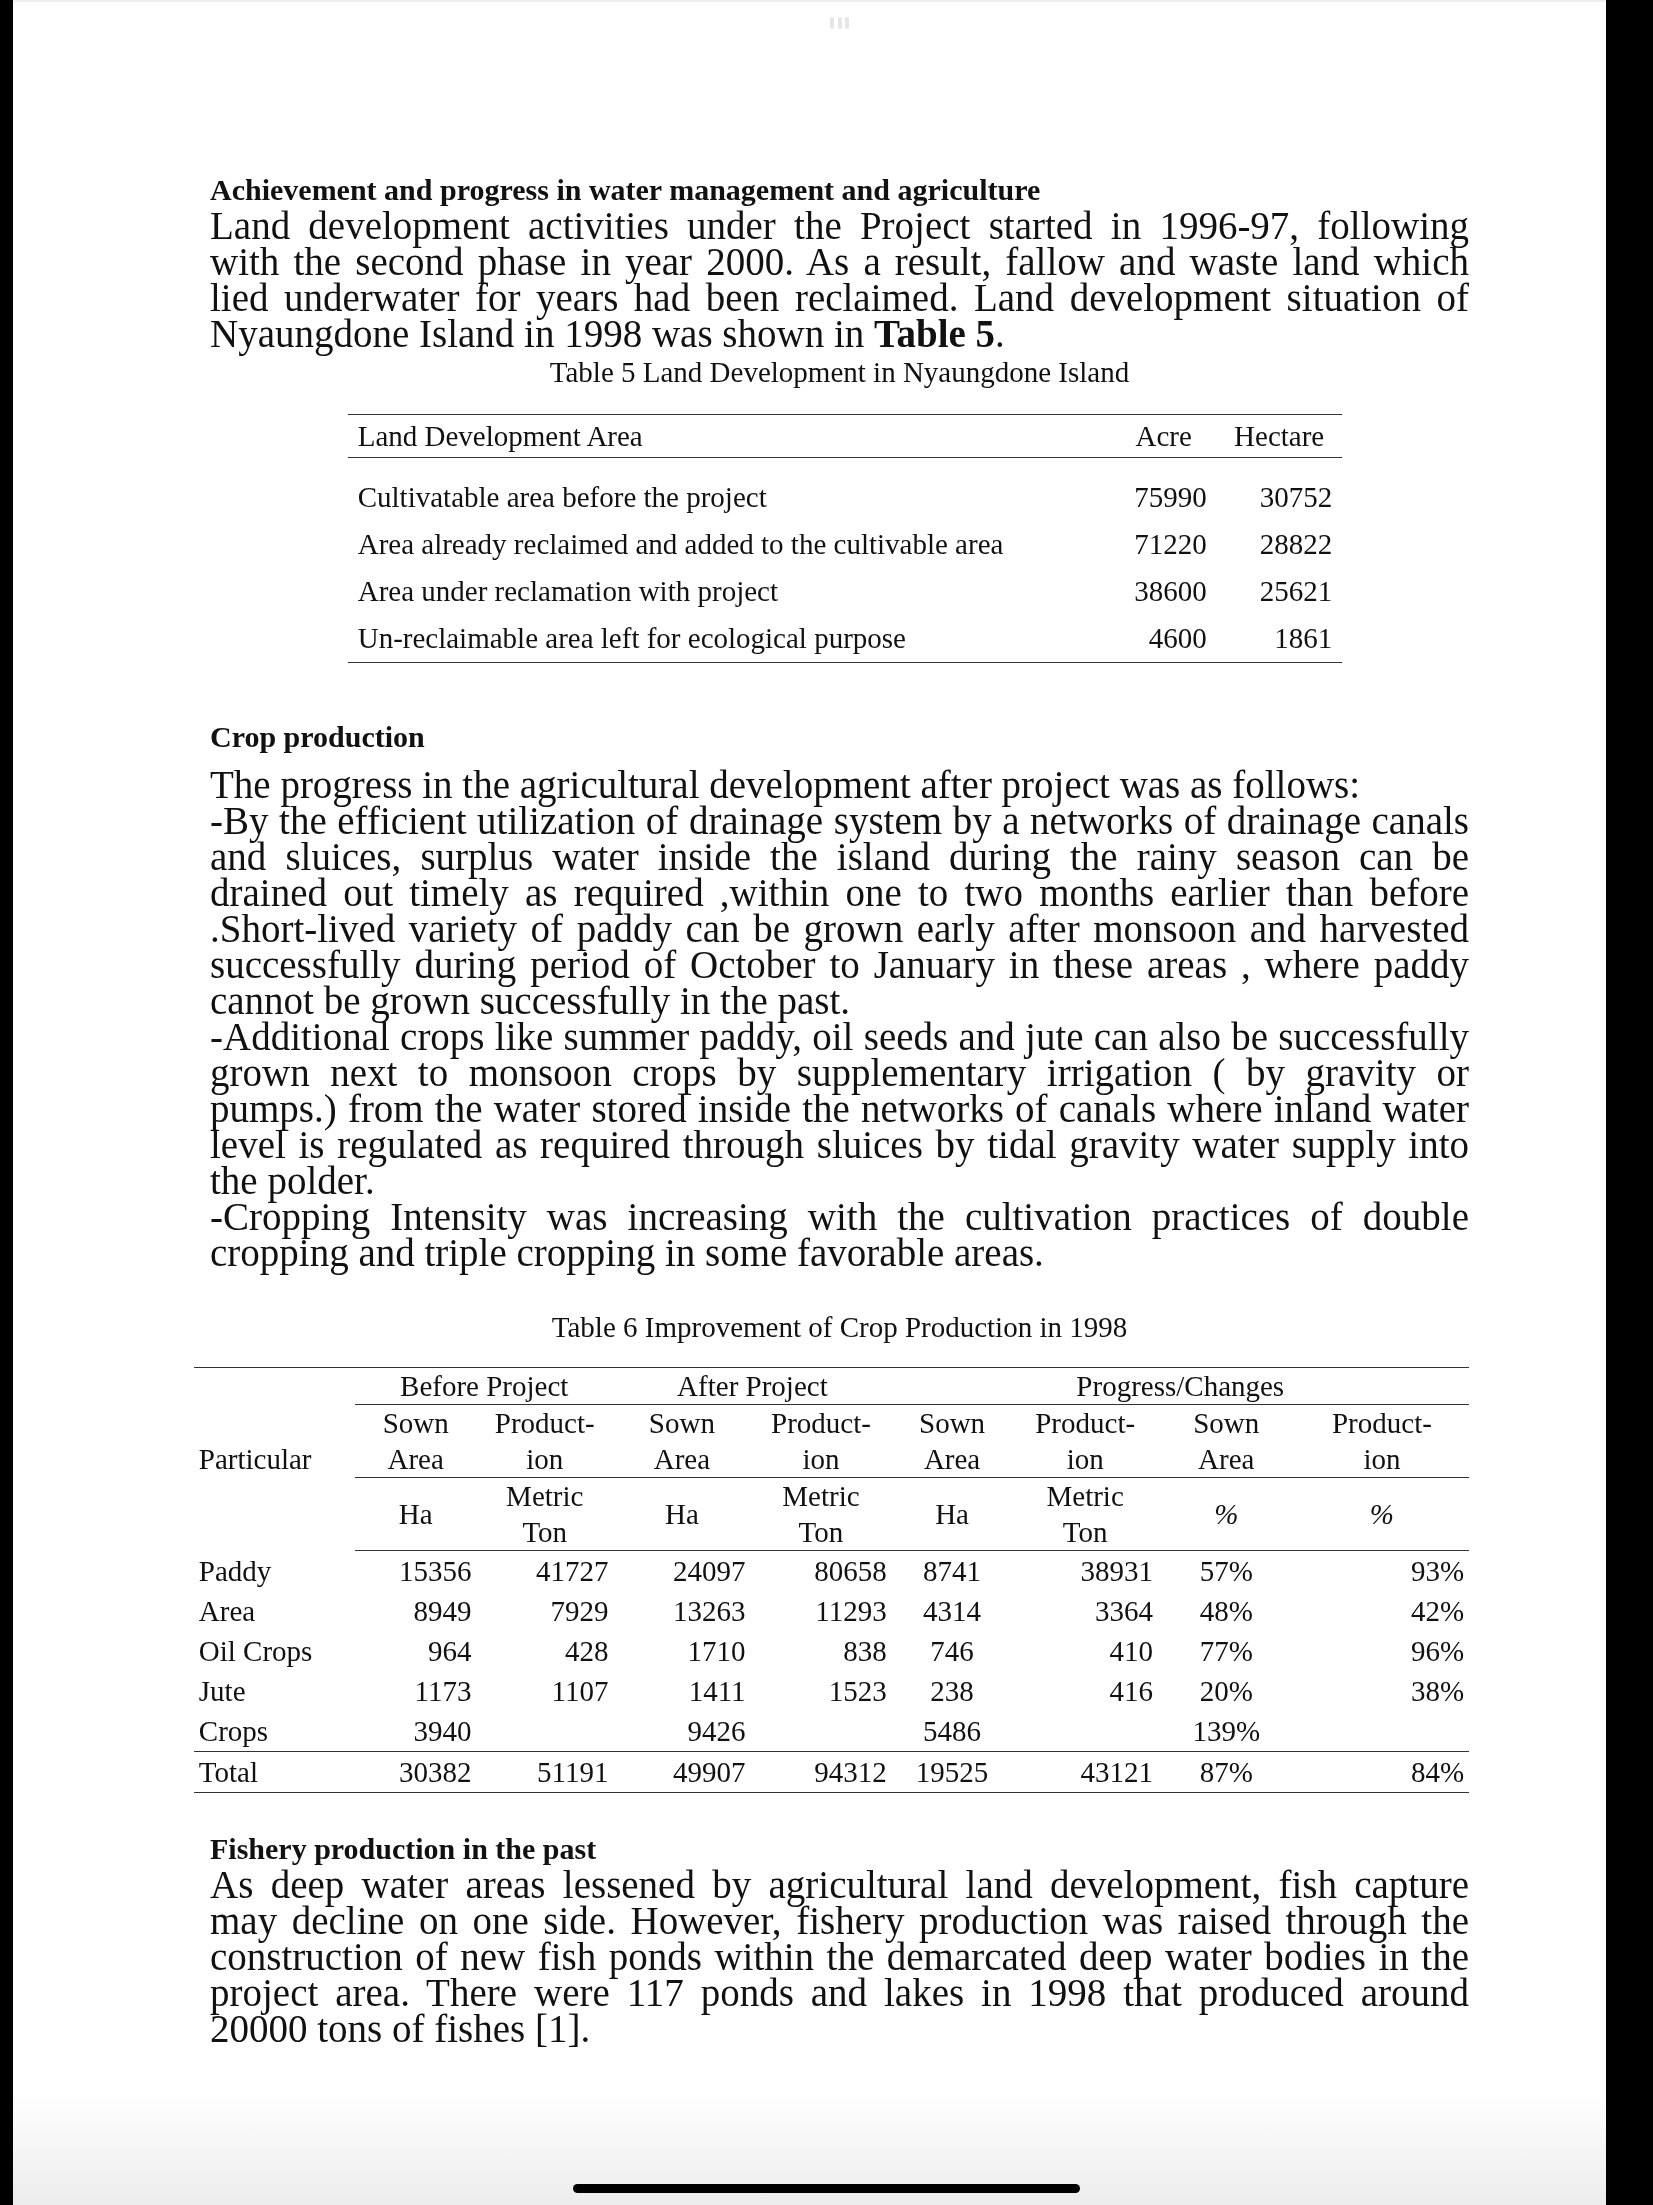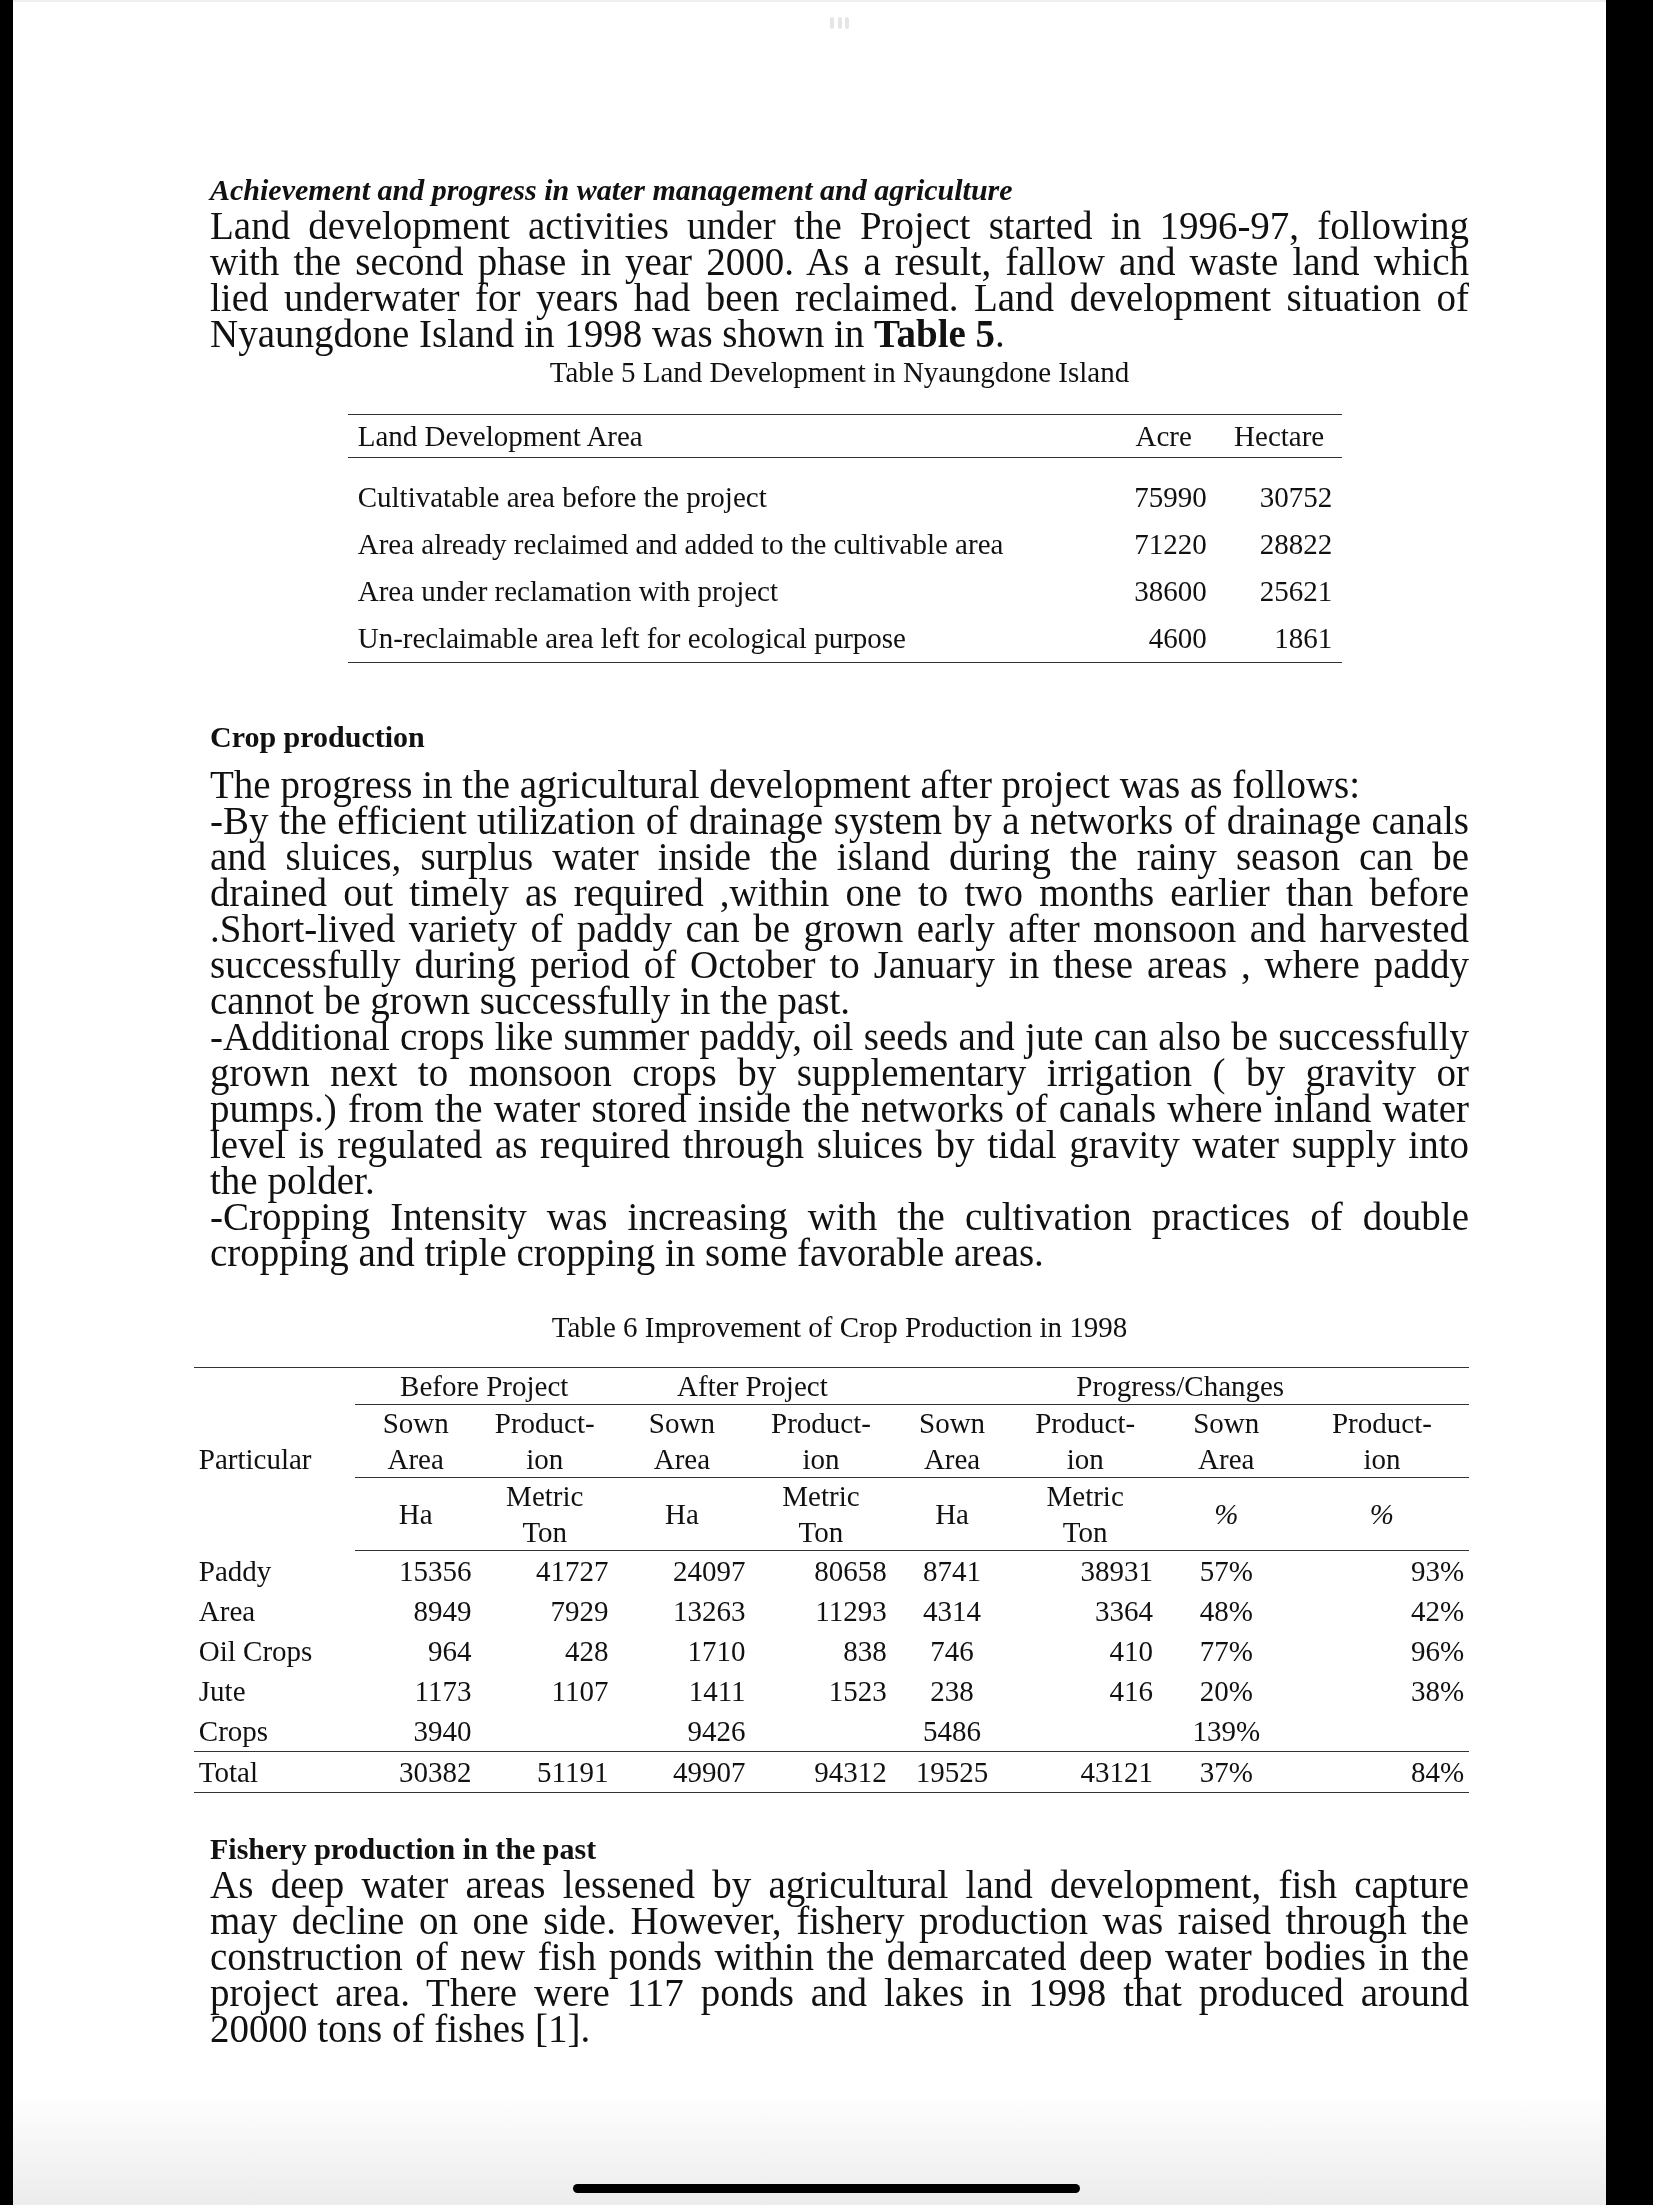--- a/index.html
+++ b/index.html
@@ -59,21 +59,21 @@
 
 <div class="page">
   <div class="grabber">
       <span></span>
       <span></span>
       <span></span>
     </div>
 
   <div class="content">
 
-    <p class="heading" style="position:absolute; top:0;font-style:italic;">Achievement and progress in   water management and agriculture</p>
+    <p class="heading" style="position:absolute; top:0;">Achievement and progress in   water management and agriculture</p>
     <p class="txt" style="position:absolute; top:36px; width:1259px;"><span>Land development activities under the Project   started in 1996-97, following with the second phase in year 2000. As a result, fallow and waste land which lied underwater for years had been reclaimed. Land development situation of Nyaungdone Island in 1998 was shown in </span><b class="inline">Table 5</b><span>.</span></p>
 
     <p class="caption" style="position:absolute; top:182px; width:1259px;">Table 5 Land Development in Nyaungdone Island</p>
     <table class="t5" style="top:242px;">
       <thead>
         <tr>
           <th class="l">Land Development Area</th>
           <th class="c">Acre</th>
           <th class="c">Hectare</th>
         </tr>
@@ -211,21 +211,21 @@
             <td class="r"></td>
           </tr>
           <tr class="total">
             <td class="l">Total</td>
             <td class="r">30382</td>
             <td class="r">51191</td>
             <td class="r">49907</td>
             <td class="r">94312</td>
             <td class="c">19525</td>
             <td class="r">43121</td>
-            <td class="c">37%</td>
+            <td class="c">87%</td>
             <td class="r">84%</td>
           </tr>
         </tbody>
     </table>
 
     <p class="heading" style="position:absolute; top:1659px;">Fishery production in the past</p>
     <p class="txt" style="position:absolute; top:1695px; width:1259px;">As deep water areas lessened by agricultural land development, fish capture may decline on one side. However, fishery production was raised through the construction of new fish ponds within the demarcated deep water bodies in the project area. There were 117 ponds and lakes in 1998 that produced around 20000 tons of fishes [1].</p>
   </div>
 
   <div class="page-shade"></div>

